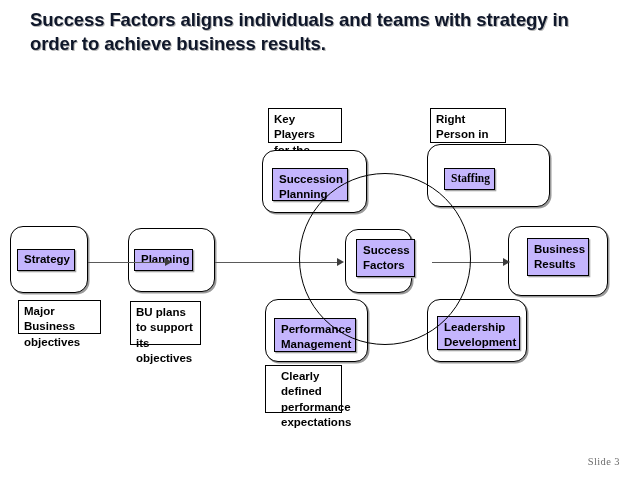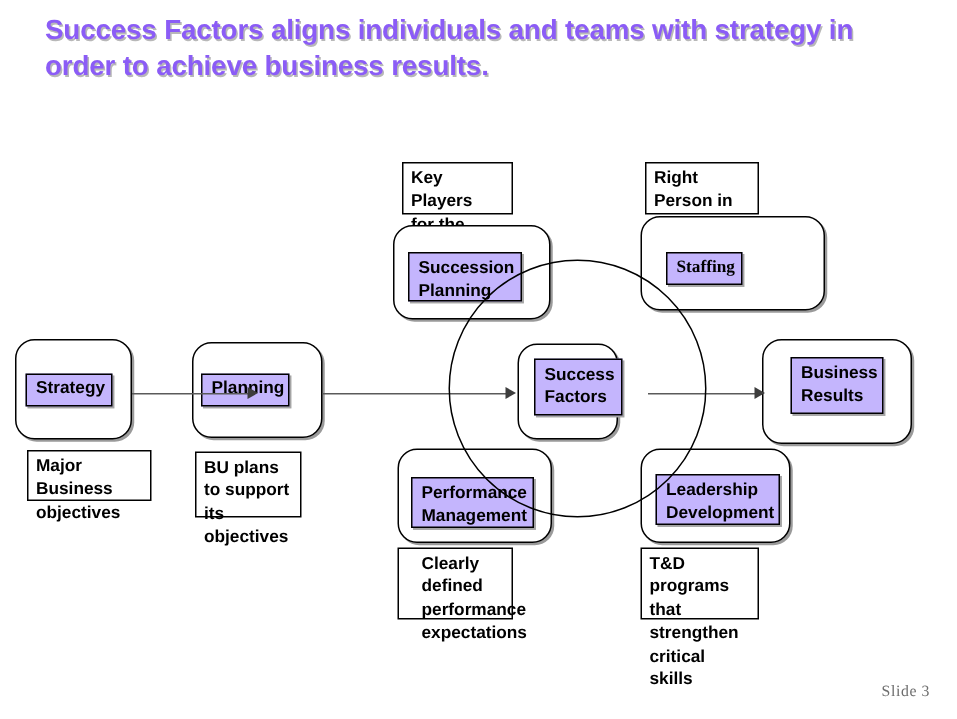--- a/index.html
+++ b/index.html
@@ -15,21 +15,21 @@
     overflow: hidden;
     font-family: "Liberation Sans", sans-serif;
   }
   #title {
     position: absolute;
     left: 30px;
     top: 8px;
     width: 580px;
     font-size: 18.5px;
     font-weight: bold;
-    color: #8b5cf6;
+    color: #0f172a;
     line-height: 1.32;
     letter-spacing: -0.1px;
     text-shadow: 1px 1px 0 #b8b8b8;
   }
   .rbox {
     position: absolute;
     box-sizing: border-box;
     border: 1.6px solid #000000;
     border-radius: 13px;
     background: #ffffff;
@@ -152,23 +152,20 @@
 objectives</div>
 
   <div class="note" style="left:130px; top:301px; width:71px; height:44px;">BU plans
 to support
 its objectives</div>
 
   <div class="note" style="left:265px; top:365px; width:77px; height:48px;padding-left:15px;">Clearly defined
 performance
 expectations</div>
 
-  <div class="note" style="left:427px; top:365px; width:79px; height:48px;">T&amp;D programs
-that strengthen
-critical skills</div>
 
   <div class="conn" style="left:88px; top:262px; width:79px;"></div>
   <div class="arrowhead" style="left:165px; top:258px;"></div>
 
   <div class="conn" style="left:215px; top:262px; width:124px;"></div>
   <div class="arrowhead" style="left:337px; top:258px;"></div>
 
   <div class="conn" style="left:432px; top:262px; width:76px;"></div>
   <div class="arrowhead" style="left:503px; top:258px;"></div>
 

